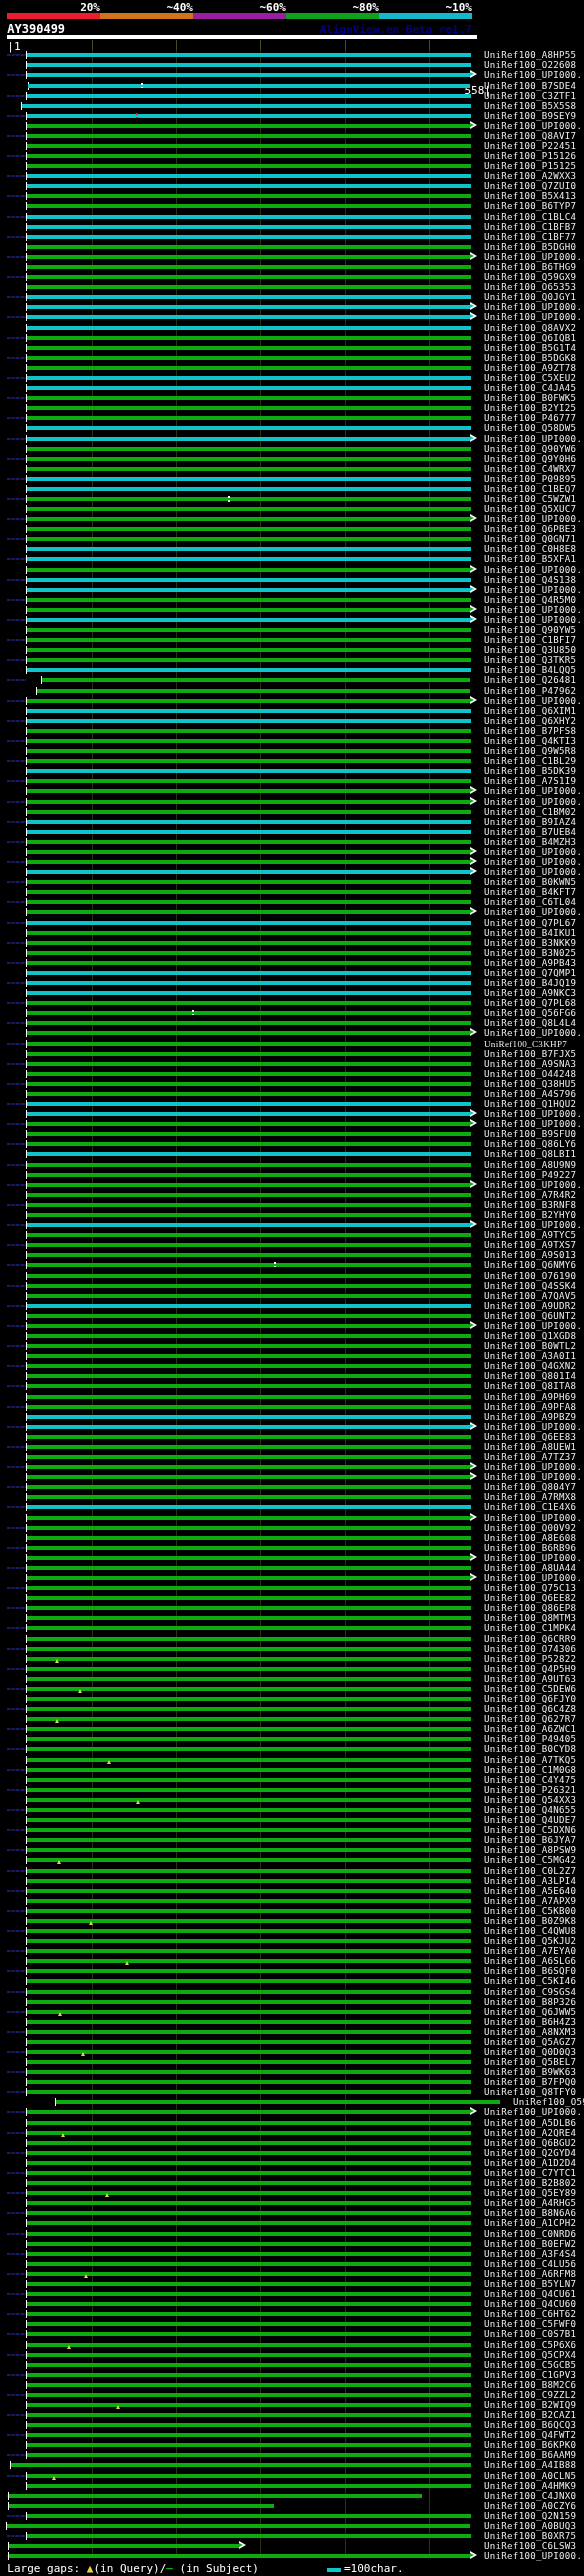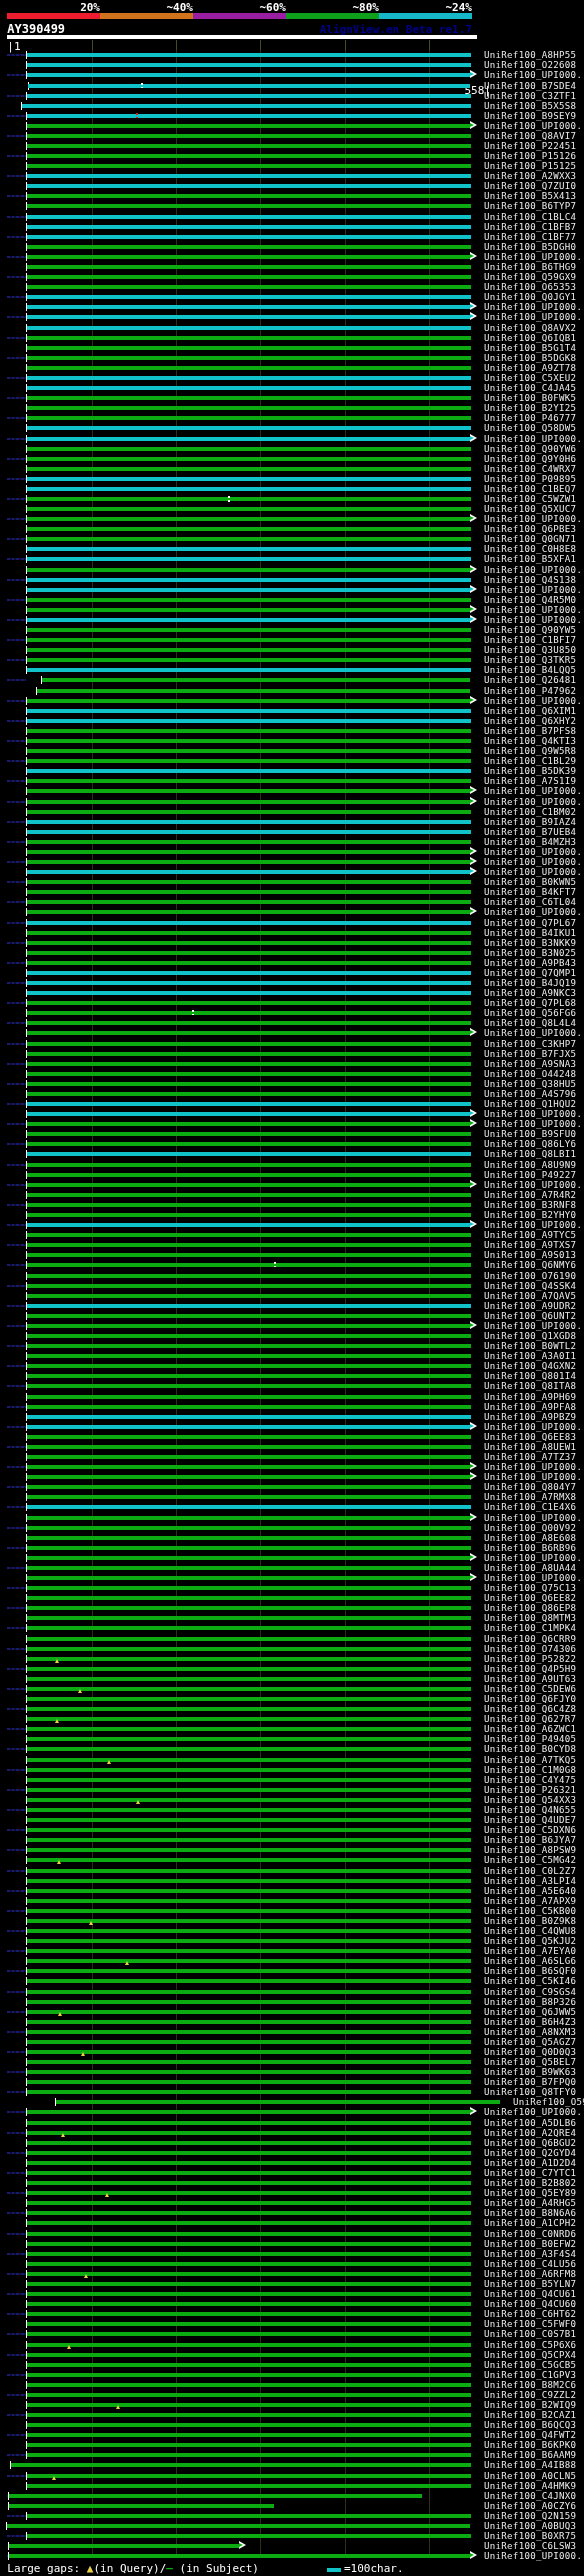--- a/index.html
+++ b/index.html
@@ -45,21 +45,21 @@
   <div id="identity-scale">
       <div class="scale-seg" style="left: 7.3px; width: 93px; background: rgb(237, 28, 46);"></div>
       <div class="scale-lbl" style="right: 485px;">20%</div>
       <div class="scale-seg" style="left: 100px; width: 93px; background: rgb(208, 115, 28);"></div>
       <div class="scale-lbl" style="right: 392px;">~40%</div>
       <div class="scale-seg" style="left: 193px; width: 93px; background: rgb(154, 30, 162);"></div>
       <div class="scale-lbl" style="right: 299px;">~60%</div>
       <div class="scale-seg" style="left: 286px; width: 93px; background: rgb(15, 160, 30);"></div>
       <div class="scale-lbl" style="right: 206px;">~80%</div>
       <div class="scale-seg" style="left: 379px; width: 93px; background: rgb(21, 183, 201);"></div>
-      <div class="scale-lbl" style="right: 113px;">~24%</div>
+      <div class="scale-lbl" style="right: 113px;">~10%</div>
     </div>
 
   <div class="query-title">AY390499</div>
   <div class="app-title">AlignView.en Beta re1.7</div>
 
   <div class="ruler-bar"></div>
   <div class="ruler-num" style="left:7.3px;">|1</div>
   <div class="ruler-num" style="right:94px;margin-top:44px;">558|</div>
 
   <div id="grid-layer">
@@ -649,21 +649,21 @@
         <div class="bar g" style="left: 27px; width: 444px;"></div>
         <div class="hit-label">UniRef100_Q8L4L4</div>
       </div>
       <div class="row" style="top: 1028px;">
         <div class="stick" style="left: 26px;"></div>
         <div class="bar g" style="left: 27px; width: 444px;"></div>
         <div class="arw-w" style="left: 470px;"></div>
         <div class="arw-i" style="left: 470px; border-left-color: rgb(12, 171, 18);"></div>
         <div class="hit-label">UniRef100_UPI000..</div>
       </div>
-      <div class="row" style="top: 1039px;">
+      <div class="row" style="top: 1039px; font-family: Liberation Serif, serif;">
         <div class="guide"></div>
         <div class="stick" style="left: 26px;"></div>
         <div class="bar g" style="left: 27px; width: 444px;"></div>
         <div class="hit-label">UniRef100_C3KHP7</div>
       </div>
       <div class="row" style="top: 1049px;">
         <div class="stick" style="left: 26px;"></div>
         <div class="bar g" style="left: 27px; width: 444px;"></div>
         <div class="hit-label">UniRef100_B7FJX5</div>
       </div>

